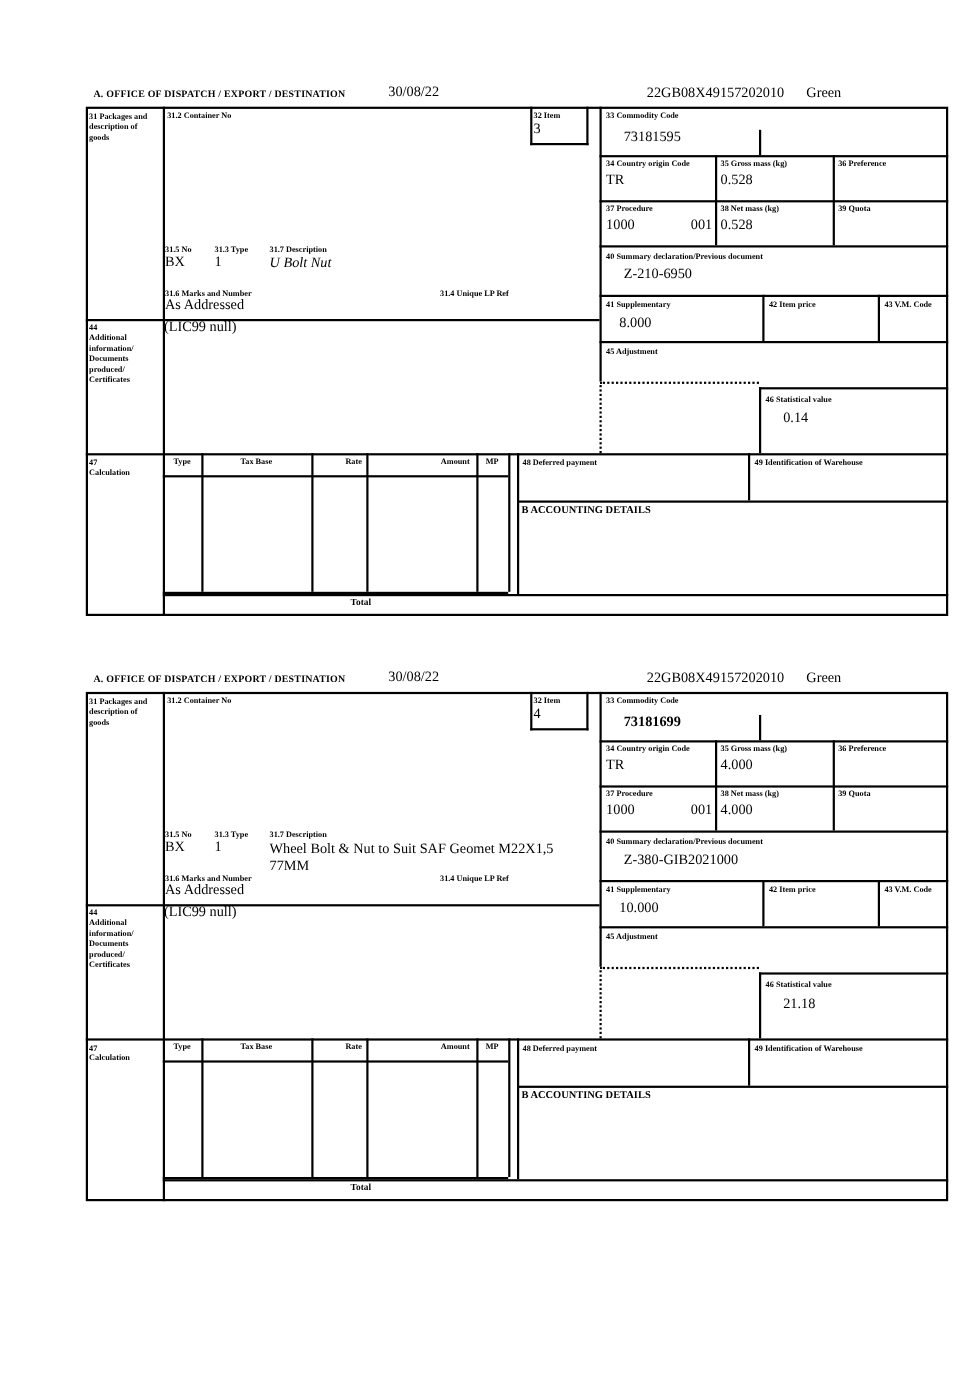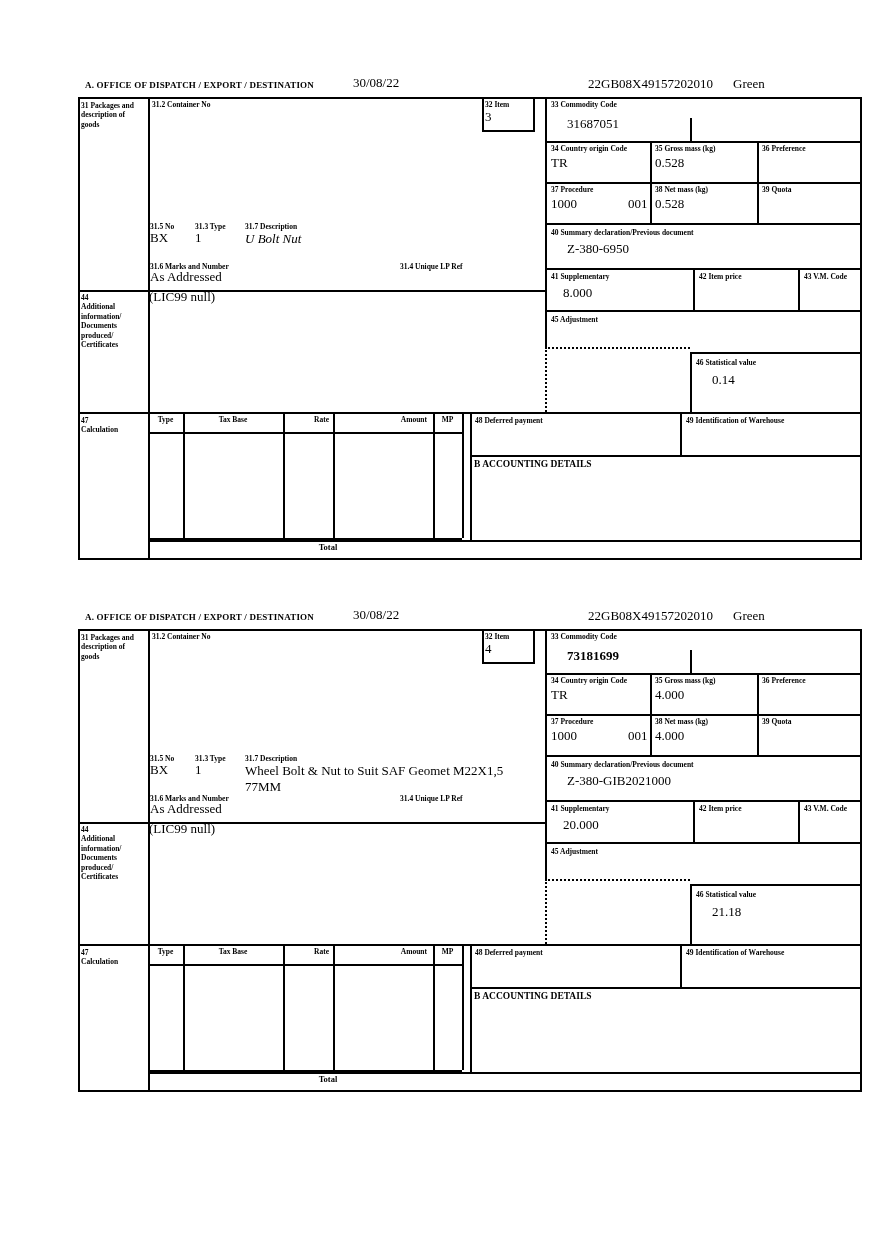--- a/index.html
+++ b/index.html
@@ -69,21 +69,21 @@
     </div>
 
     <div class="labw" style="left:3px;top:25px;width:64px;">
       <span>31</span>
       <span>Packages and description of goods</span>
     </div>
     <span class="lab" style="left:74px;top:24px;">31.2 Container No</span>
     <span class="lab" style="left:407px;top:24px;">32 Item</span>
     <span class="val" style="left:407px;top:34px;">3</span>
     <span class="lab" style="left:473px;top:24px;">33 Commodity Code</span>
-    <span class="val" style="left:489px;top:41px;">31687051</span>
+    <span class="val" style="left:489px;top:41px;">73181595</span>
     <span class="lab" style="left:473px;top:68px;">34 Country origin Code</span>
     <span class="val" style="left:473px;top:80px;">TR</span>
     <span class="lab" style="left:577px;top:68px;">35 Gross mass (kg)</span>
     <span class="val" style="left:577px;top:80px;">0.528</span>
     <span class="lab" style="left:684px;top:68px;">36 Preference</span>
     <span class="lab" style="left:473px;top:109px;">37 Procedure</span>
     <span class="val" style="left:473px;top:121px;">1000</span>
     <span class="val" style="left:550px;top:121px;">001</span>
     <span class="lab" style="left:577px;top:109px;">38 Net mass (kg)</span>
     <span class="val" style="left:577px;top:121px;">0.528</span>
@@ -91,21 +91,21 @@
     <span class="lab" style="left:72px;top:146px;">31.5 No</span>
     <span class="lab" style="left:117px;top:146px;">31.3 Type</span>
     <span class="lab" style="left:167px;top:146px;">31.7 Description</span>
     <span class="val" style="left:72px;top:155px;">BX</span>
     <span class="val" style="left:117px;top:155px;">1</span>
     <span class="wrapval" style="left:167px;top:155px;width:290px;font-style:italic;">U Bolt Nut</span>
     <span class="lab" style="left:72px;top:186px;">31.6 Marks and Number</span>
     <span class="lab" style="left:322px;top:186px;">31.4 Unique LP Ref</span>
     <span class="val" style="left:72px;top:194px;">As Addressed</span>
     <span class="lab" style="left:473px;top:152px;">40 Summary declaration/Previous document</span>
-    <span class="val" style="left:489px;top:166px;">Z-380-6950</span>
+    <span class="val" style="left:489px;top:166px;">Z-210-6950</span>
     <span class="lab" style="left:473px;top:196px;">41 Supplementary</span>
     <span class="val" style="left:485px;top:210px;">8.000</span>
     <span class="lab" style="left:621px;top:196px;">42 Item price</span>
     <span class="lab" style="left:726px;top:196px;">43 V.M. Code</span>
     <div class="labw" style="left:3px;top:217px;width:64px;">
       <span class="blk">44</span>
       <span>Additional information/ Documents produced/ Certificates</span>
     </div>
     <span class="val" style="left:71px;top:214px;">(LIC99 null)</span>
     <span class="lab" style="left:473px;top:239px;">45 Adjustment</span>
@@ -191,21 +191,21 @@
     <span class="lab" style="left:167px;top:146px;">31.7 Description</span>
     <span class="val" style="left:72px;top:155px;">BX</span>
     <span class="val" style="left:117px;top:155px;">1</span>
     <span class="wrapval" style="left:167px;top:155px;width:290px;">Wheel Bolt &amp; Nut to Suit SAF Geomet M22X1,5 77MM</span>
     <span class="lab" style="left:72px;top:186px;">31.6 Marks and Number</span>
     <span class="lab" style="left:322px;top:186px;">31.4 Unique LP Ref</span>
     <span class="val" style="left:72px;top:194px;">As Addressed</span>
     <span class="lab" style="left:473px;top:152px;">40 Summary declaration/Previous document</span>
     <span class="val" style="left:489px;top:166px;">Z-380-GIB2021000</span>
     <span class="lab" style="left:473px;top:196px;">41 Supplementary</span>
-    <span class="val" style="left:485px;top:210px;">20.000</span>
+    <span class="val" style="left:485px;top:210px;">10.000</span>
     <span class="lab" style="left:621px;top:196px;">42 Item price</span>
     <span class="lab" style="left:726px;top:196px;">43 V.M. Code</span>
     <div class="labw" style="left:3px;top:217px;width:64px;">
       <span class="blk">44</span>
       <span>Additional information/ Documents produced/ Certificates</span>
     </div>
     <span class="val" style="left:71px;top:214px;">(LIC99 null)</span>
     <span class="lab" style="left:473px;top:239px;">45 Adjustment</span>
     <span class="lab" style="left:618px;top:282px;">46 Statistical value</span>
     <span class="val" style="left:634px;top:297px;">21.18</span>

